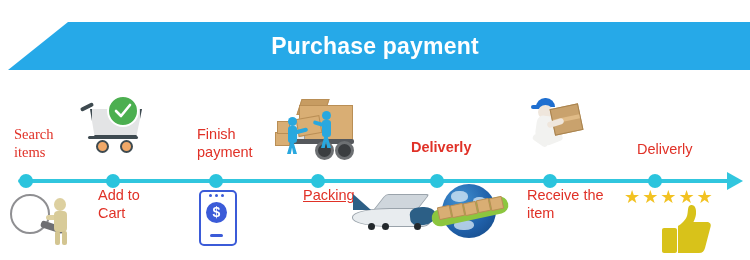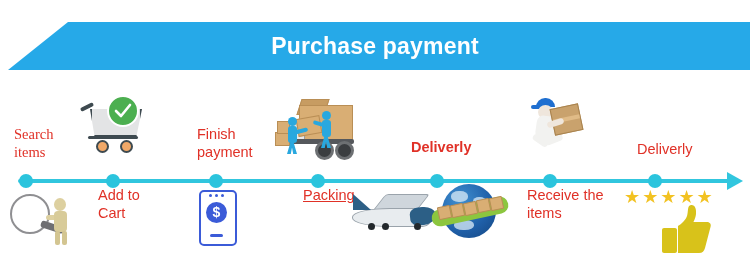--- a/index.html
+++ b/index.html
@@ -654,21 +654,21 @@
     <div class="cour-head"></div>
     <div class="cour-body"></div>
     <div class="cour-leg-a"></div>
     <div class="cour-leg-b"></div>
     <div class="cour-box">
         <div class="cour-box-tape"></div>
       </div>
     <div class="cour-arm"></div>
   </div>
   <div class="label" style="left:527px; top:186px;">Receive the
-items</div>
+item</div>
 
   <div class="label" style="left:637px; top:140px;">Deliverly</div>
   <div class="stars" style="left:624px; top:188px;">
     <span class="star">★</span>
     <span class="star">★</span>
     <span class="star">★</span>
     <span class="star">★</span>
     <span class="star">★</span>
   </div>
   <div class="thumb" style="left:660px; top:204px;">

